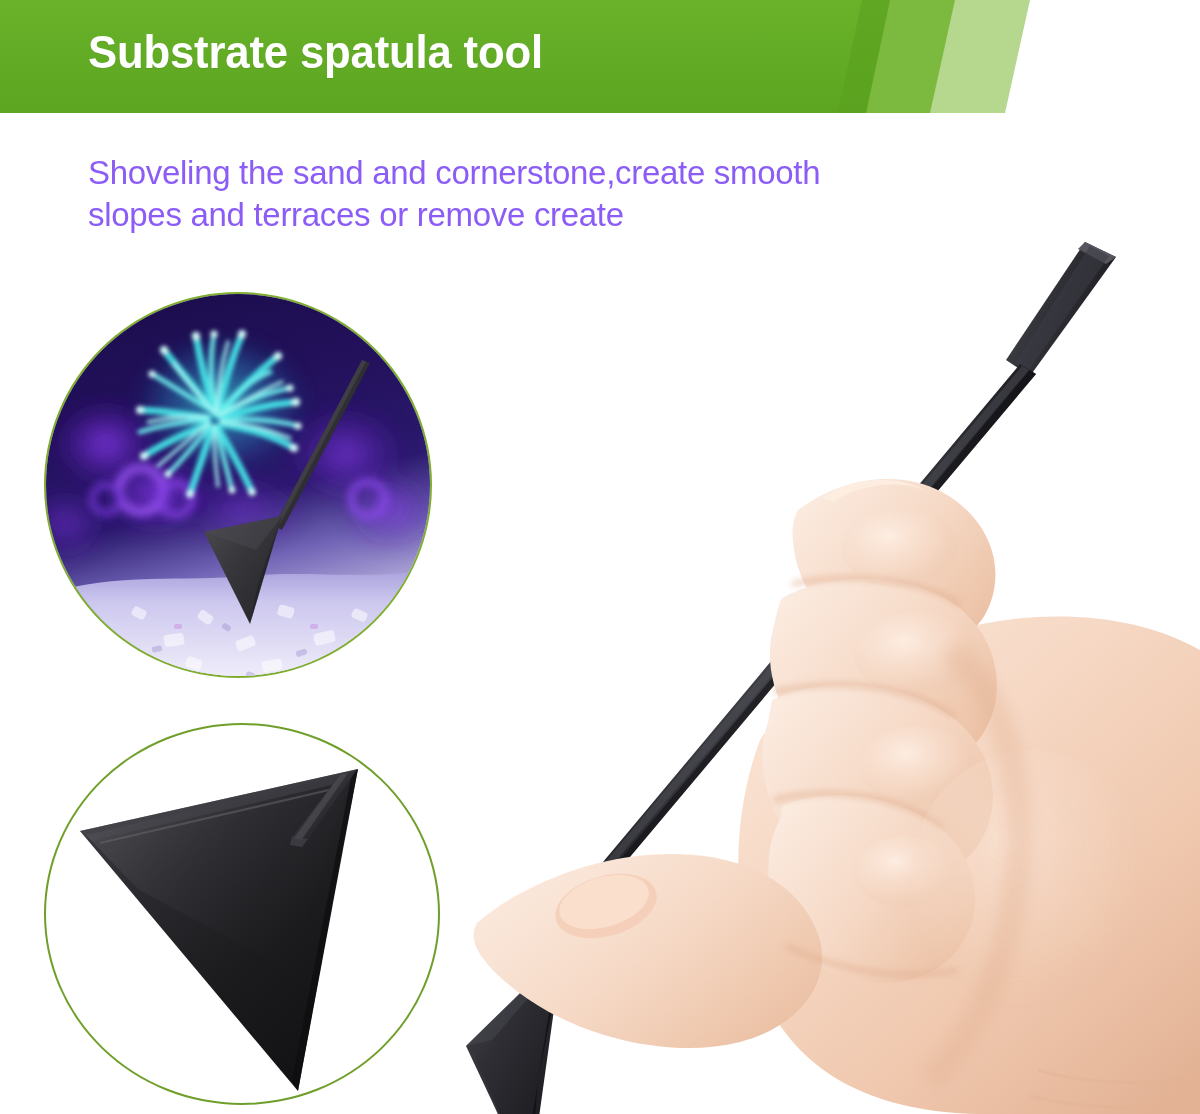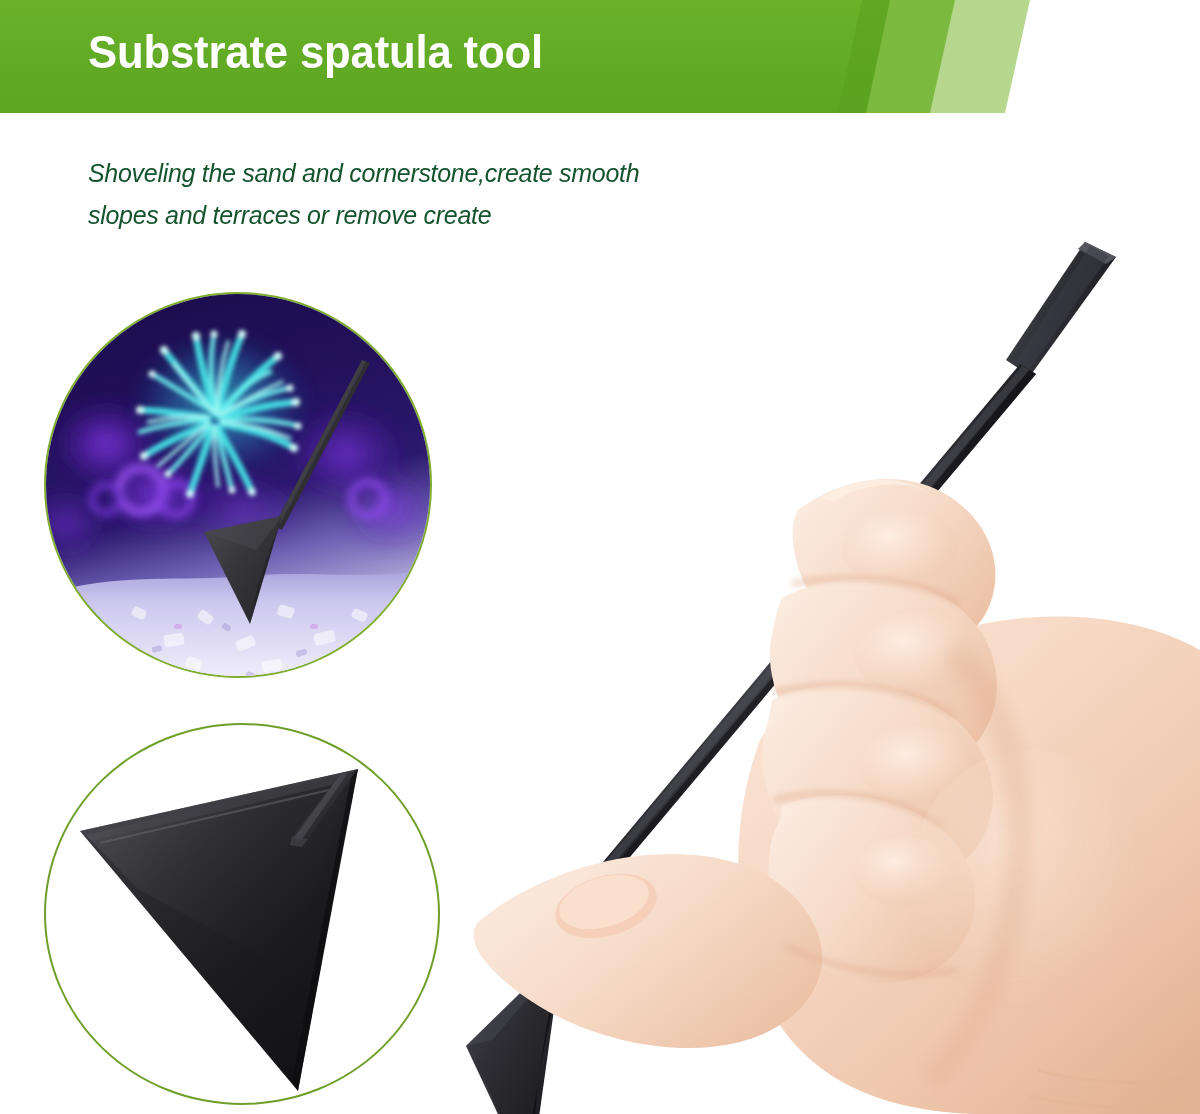--- a/index.html
+++ b/index.html
@@ -23,26 +23,25 @@
     line-height:60px;
     transform:scaleX(0.93);
     transform-origin:left center;
     white-space:nowrap;
     text-shadow:0 1px 1px rgba(0,0,0,0.07);
   }
 
   
   .subtitle{
     position:absolute;left:88px;top:152px;width:1060px;
-    color:#14532d;
-    font-size:25px;
+    color:#8b5cf6;
+    font-size:33px;
     line-height:42px;
     font-weight:normal;
     letter-spacing:-0.3px;
-    font-style:italic;
   }
   .subtitle .ln{display:block;}
 
   
   .circle-photo{
     position:absolute;left:44px;top:292px;width:388px;height:386px;
     border-radius:50%;
     border:2px solid #7fae2f;
     overflow:hidden;
     box-sizing:border-box;

